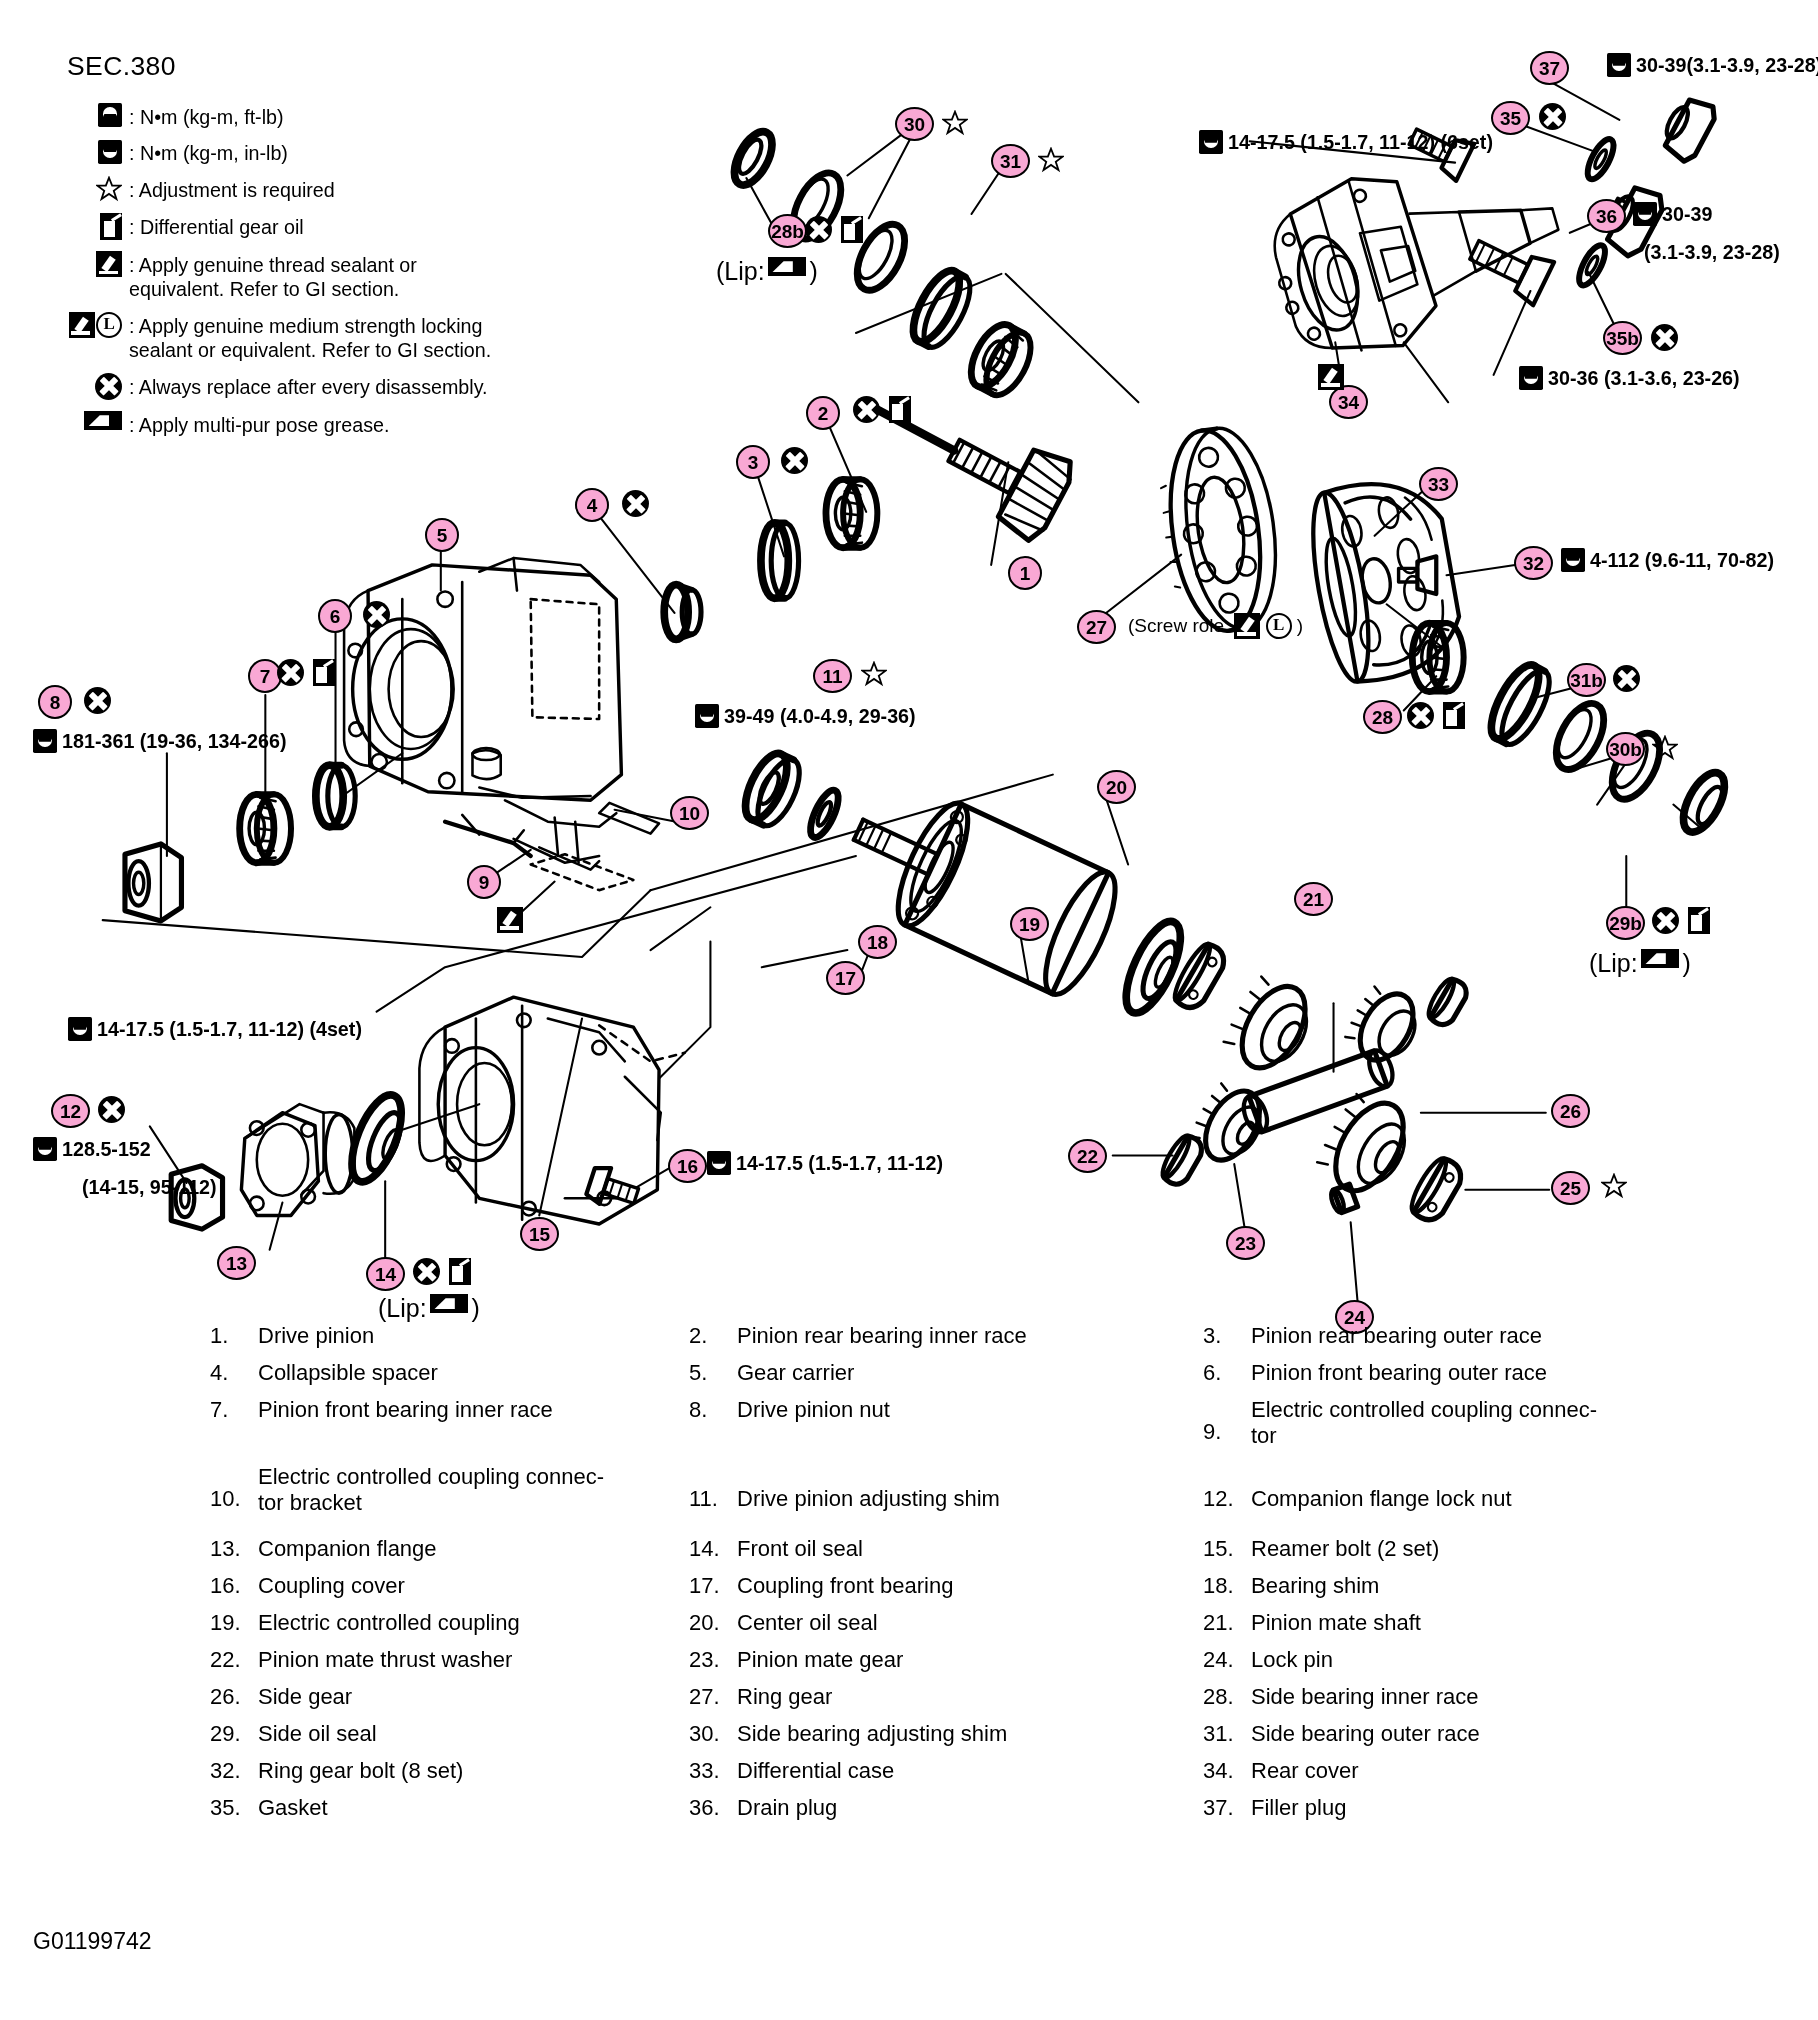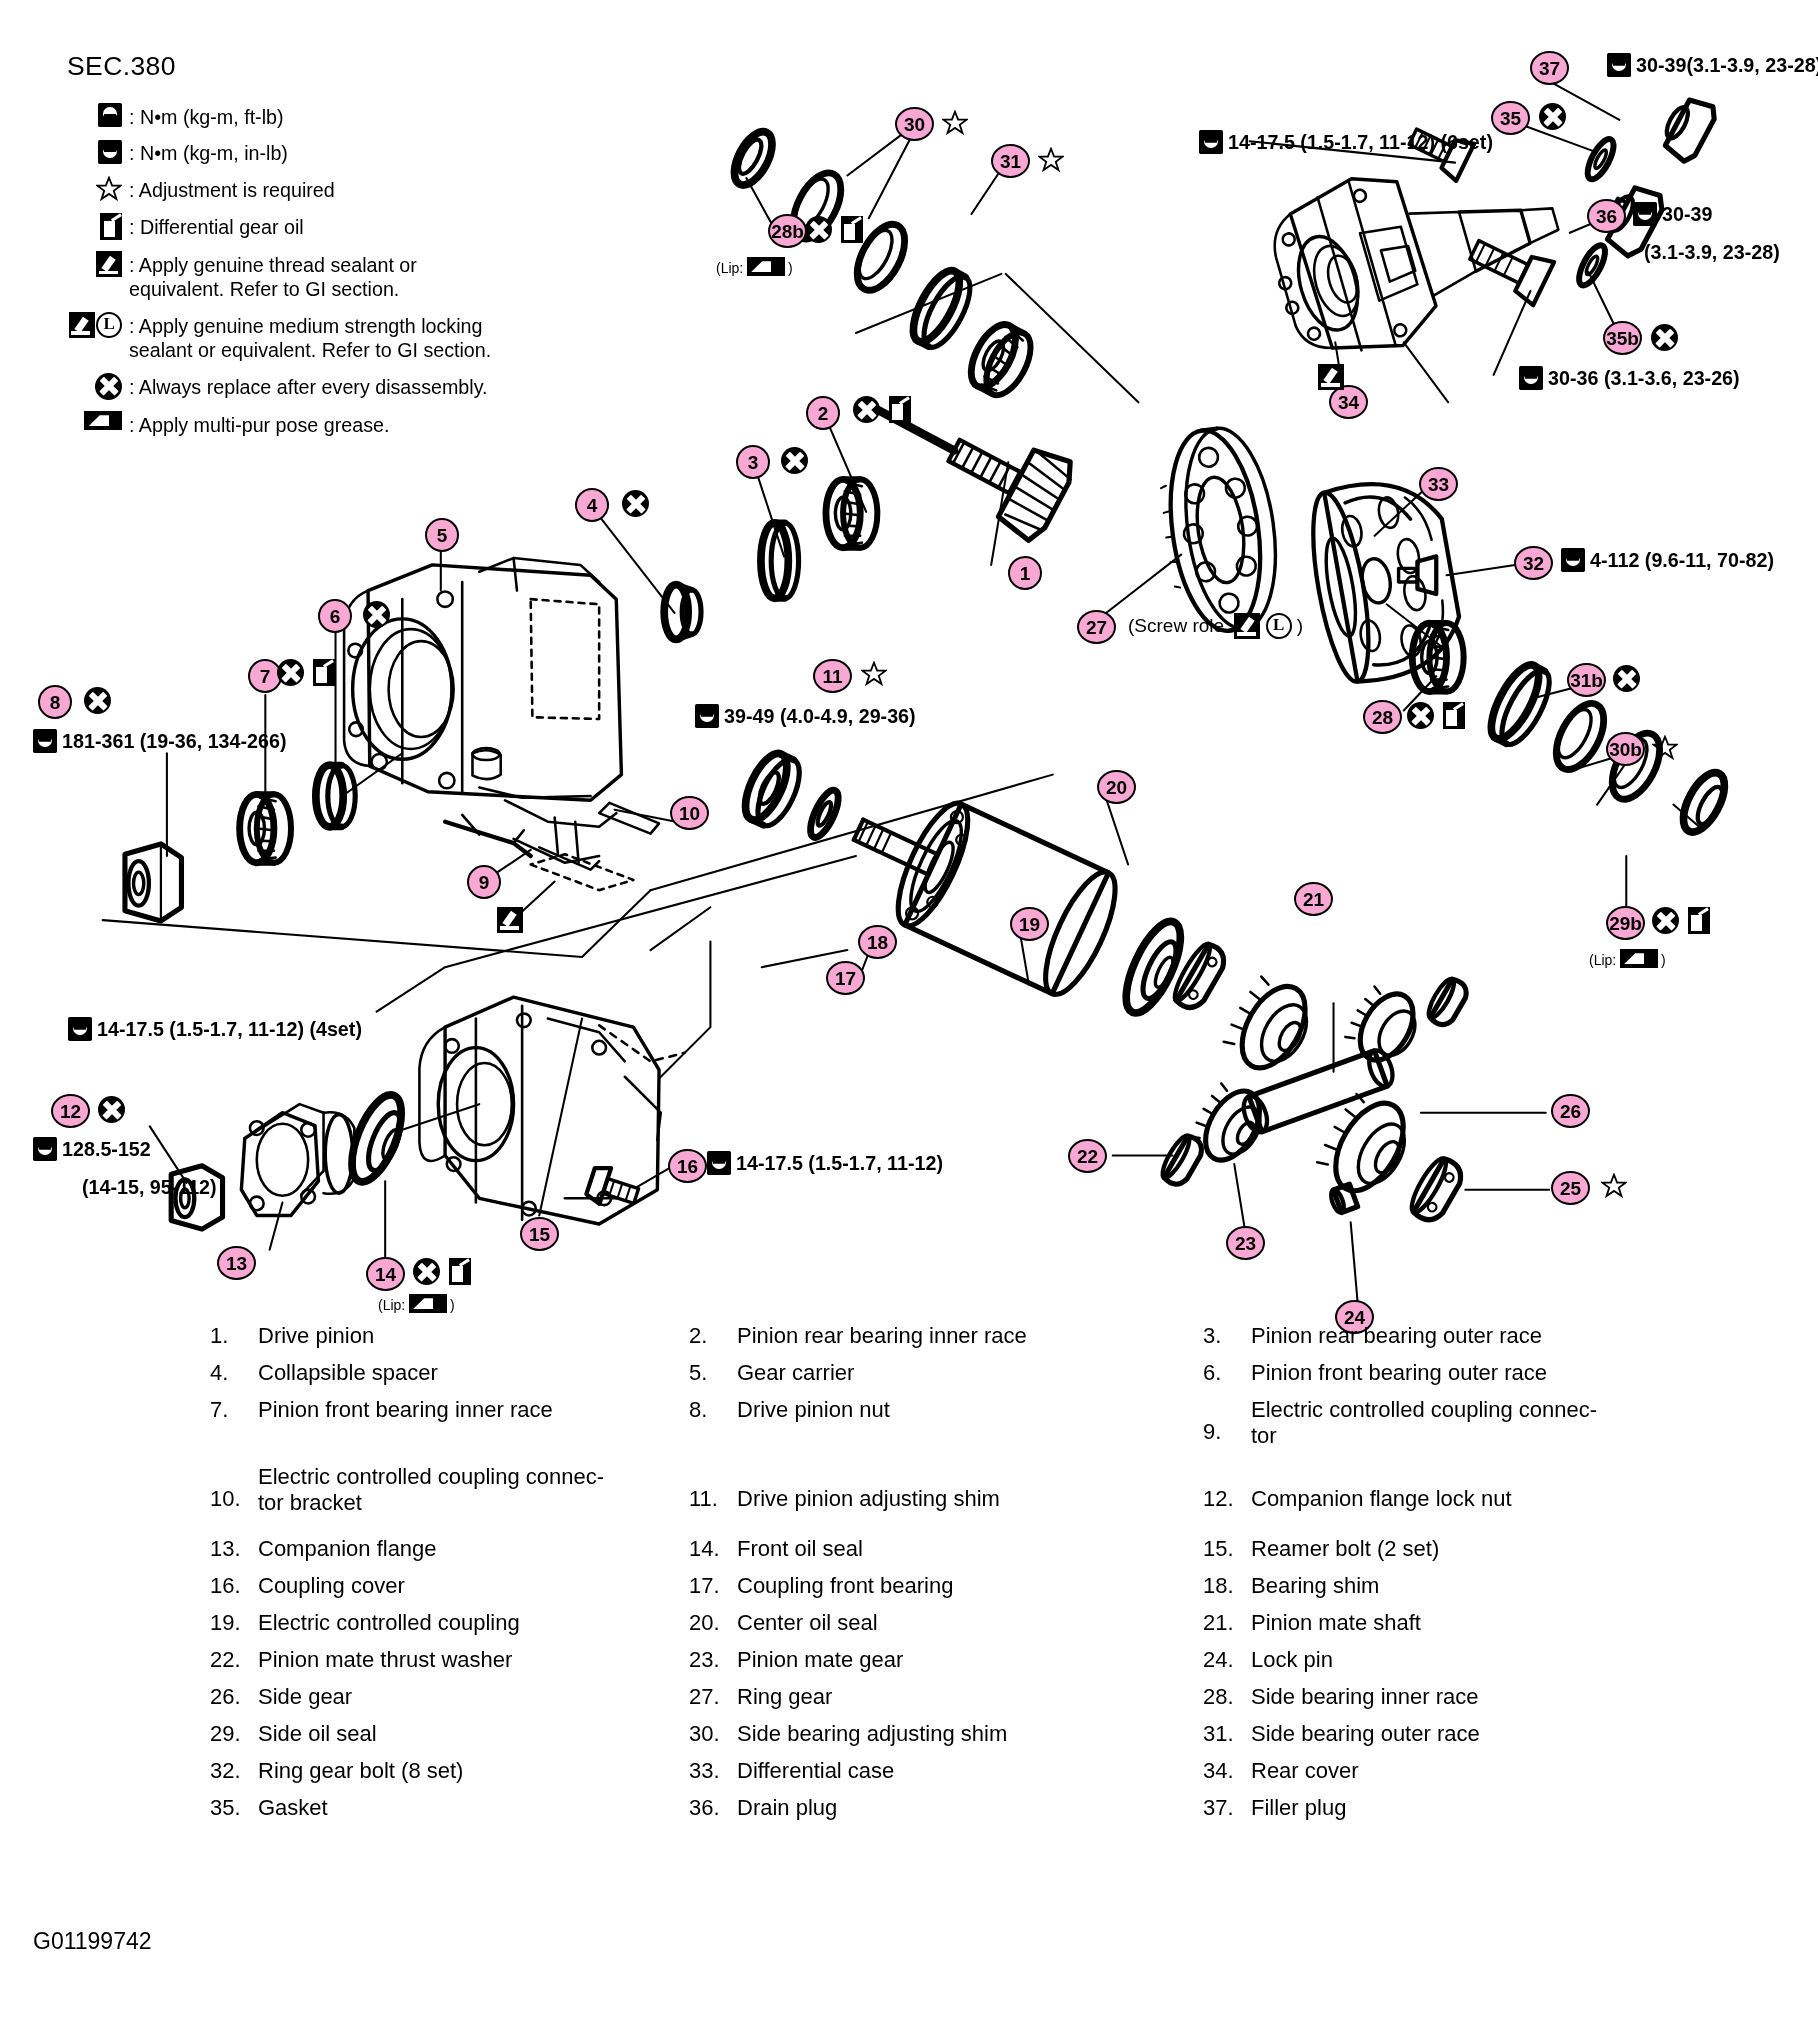--- a/index.html
+++ b/index.html
@@ -107,21 +107,21 @@
     position: absolute; width: 34px; height: 34px;
     border: 2.2px solid #000; border-radius: 50%;
     font-size: 19px; font-weight: 700; line-height: 31px;
     text-align: center; background: #f9a8d4;
     font-family: "Liberation Sans", sans-serif;
   }
   .bub.w { width: 39px; }
 
   
   .spec { position: absolute; font-size: 19.7px; font-weight: 700; white-space: nowrap; }
-  .lip { position: absolute; font-size: 14px; display: flex; align-items: flex-end; gap:3.4px; }
+  .lip { position: absolute; font-size: 25px; display: flex; align-items: flex-start; gap:3.4px; }
   .note { position: absolute; font-size: 19px; display: flex; align-items: center; gap:5.1px; }
 
   
   .parts {
     position: absolute; left: 210px; top: 1323px; width: 1541px;
     display: grid; grid-template-columns: 479px 514px 548px;
     row-gap: 0px; column-gap: 0px;
   }
   .pitem { display: flex; font-size: 22px; min-height: 37px; align-items: flex-start; }
   .pnum { flex: 0 0 48px; text-align: left; padding-right: 5.1px; }

